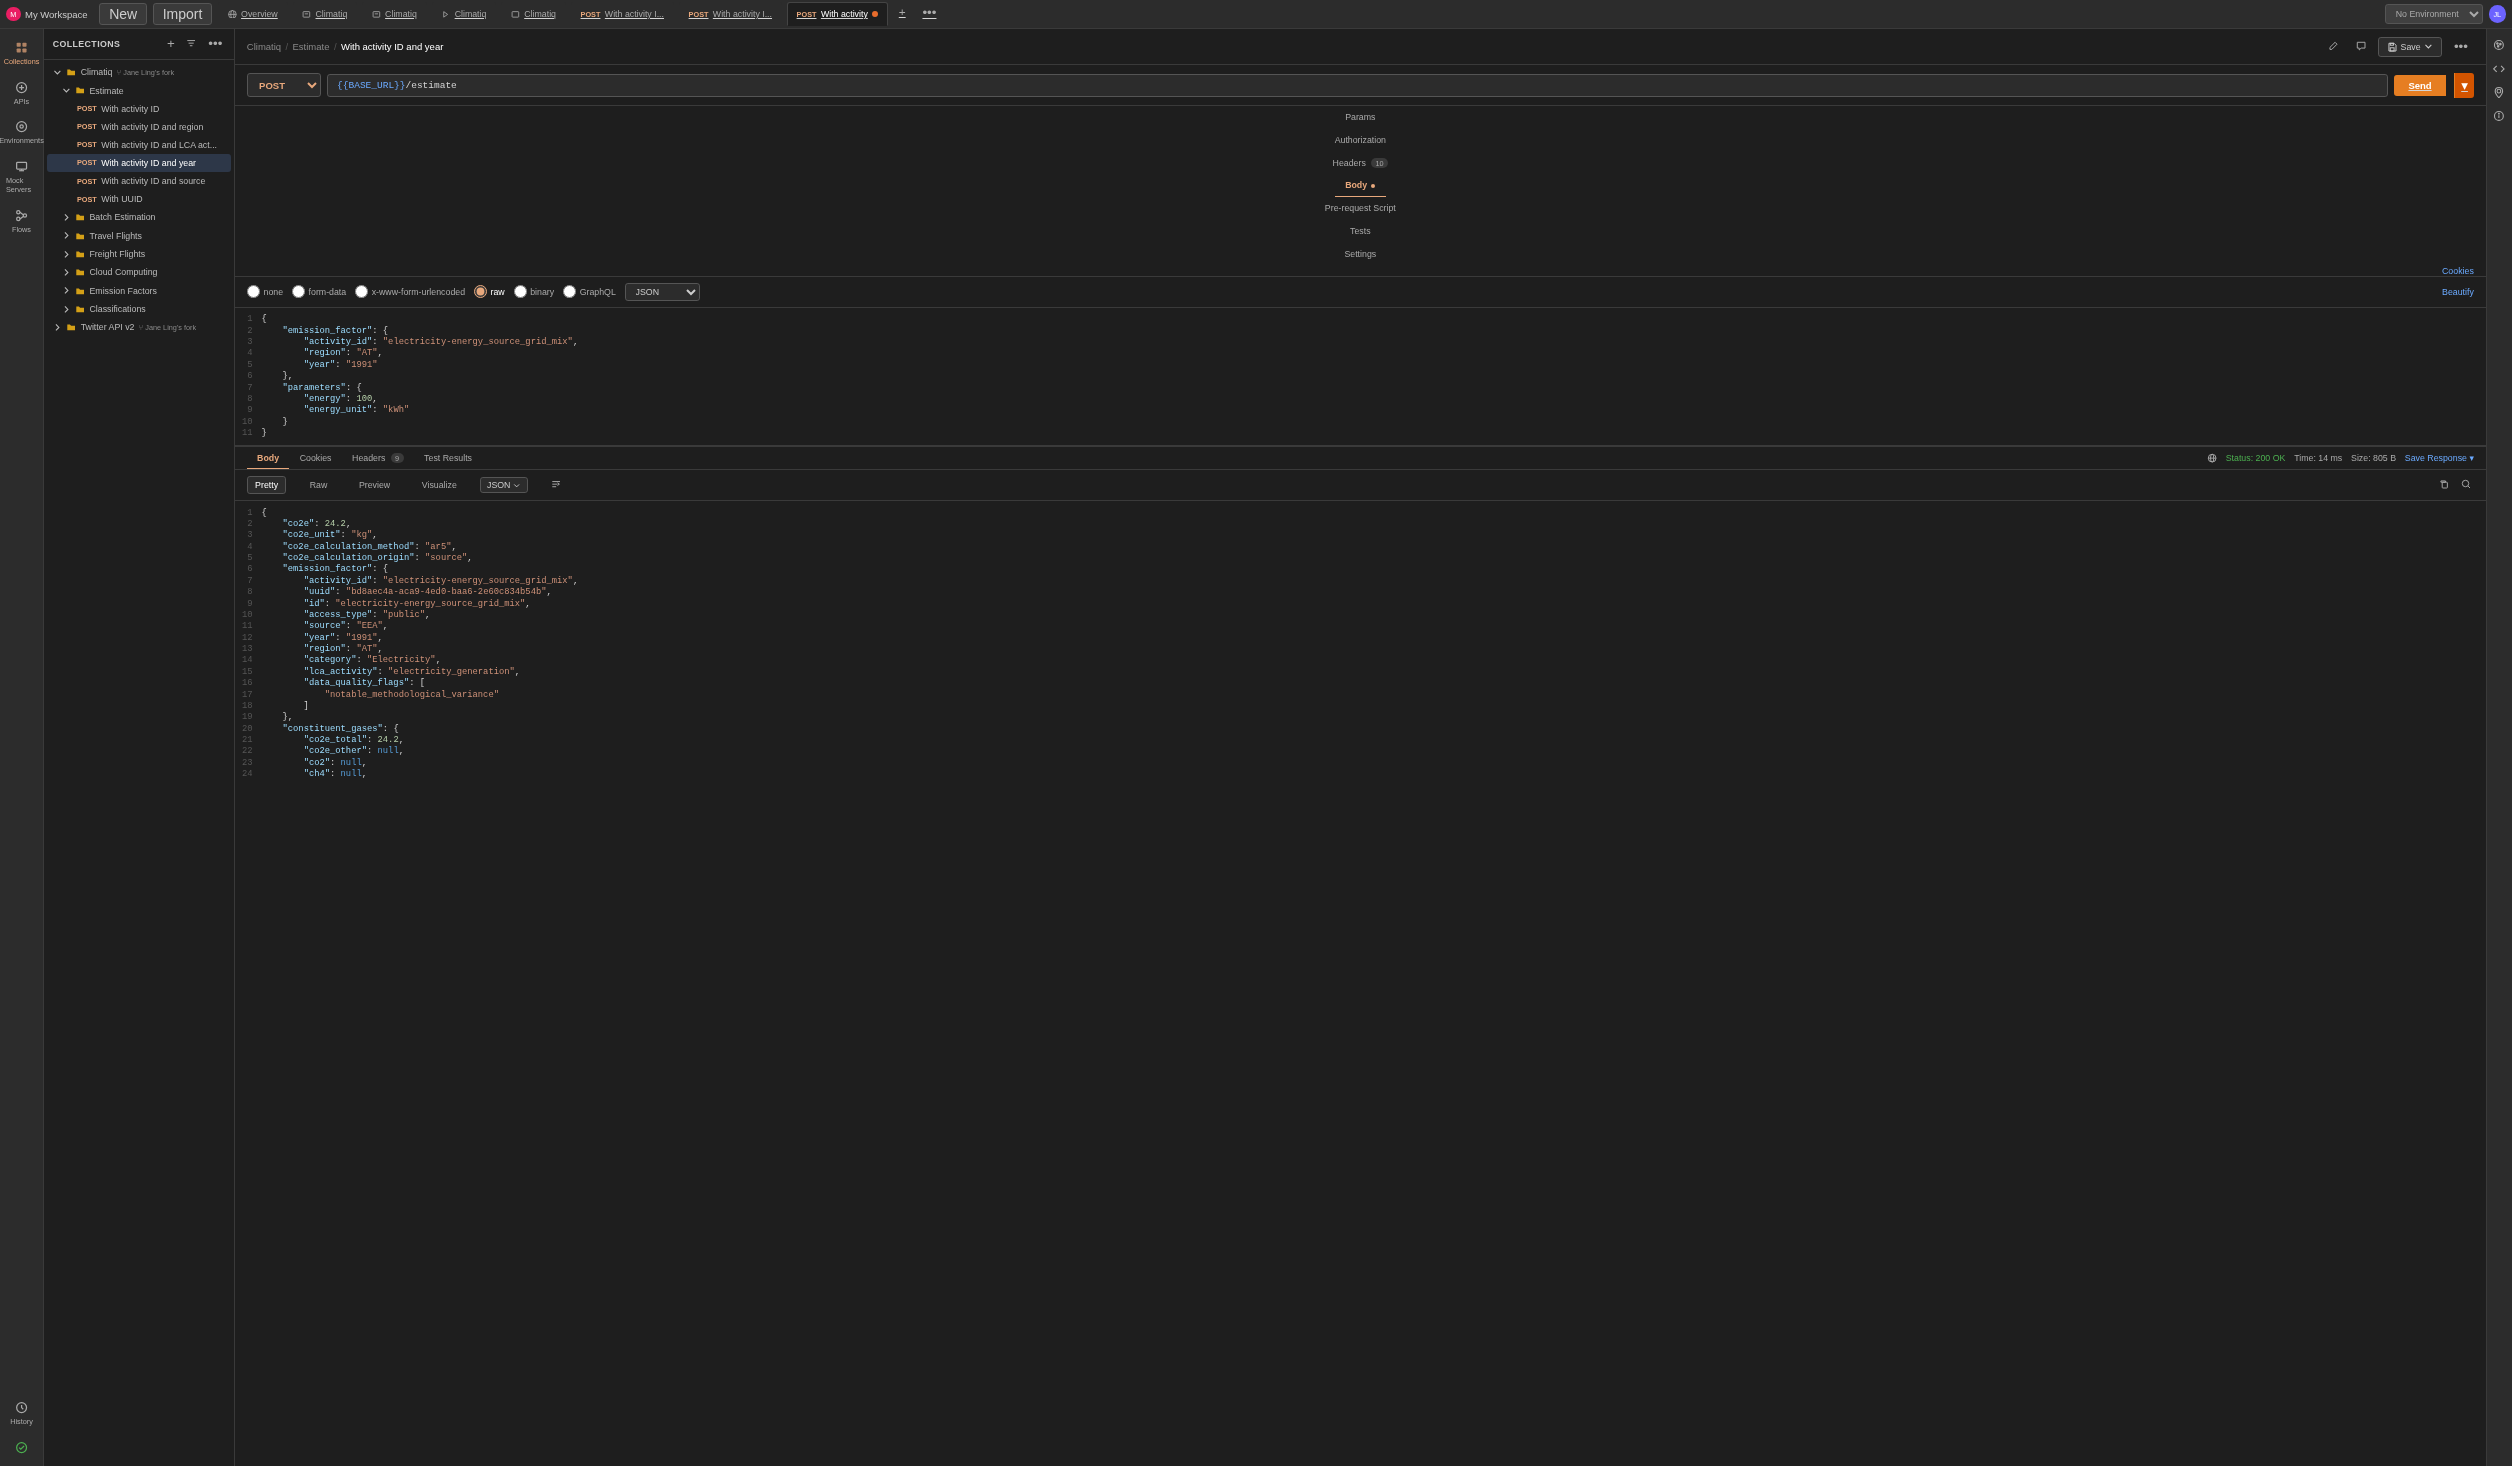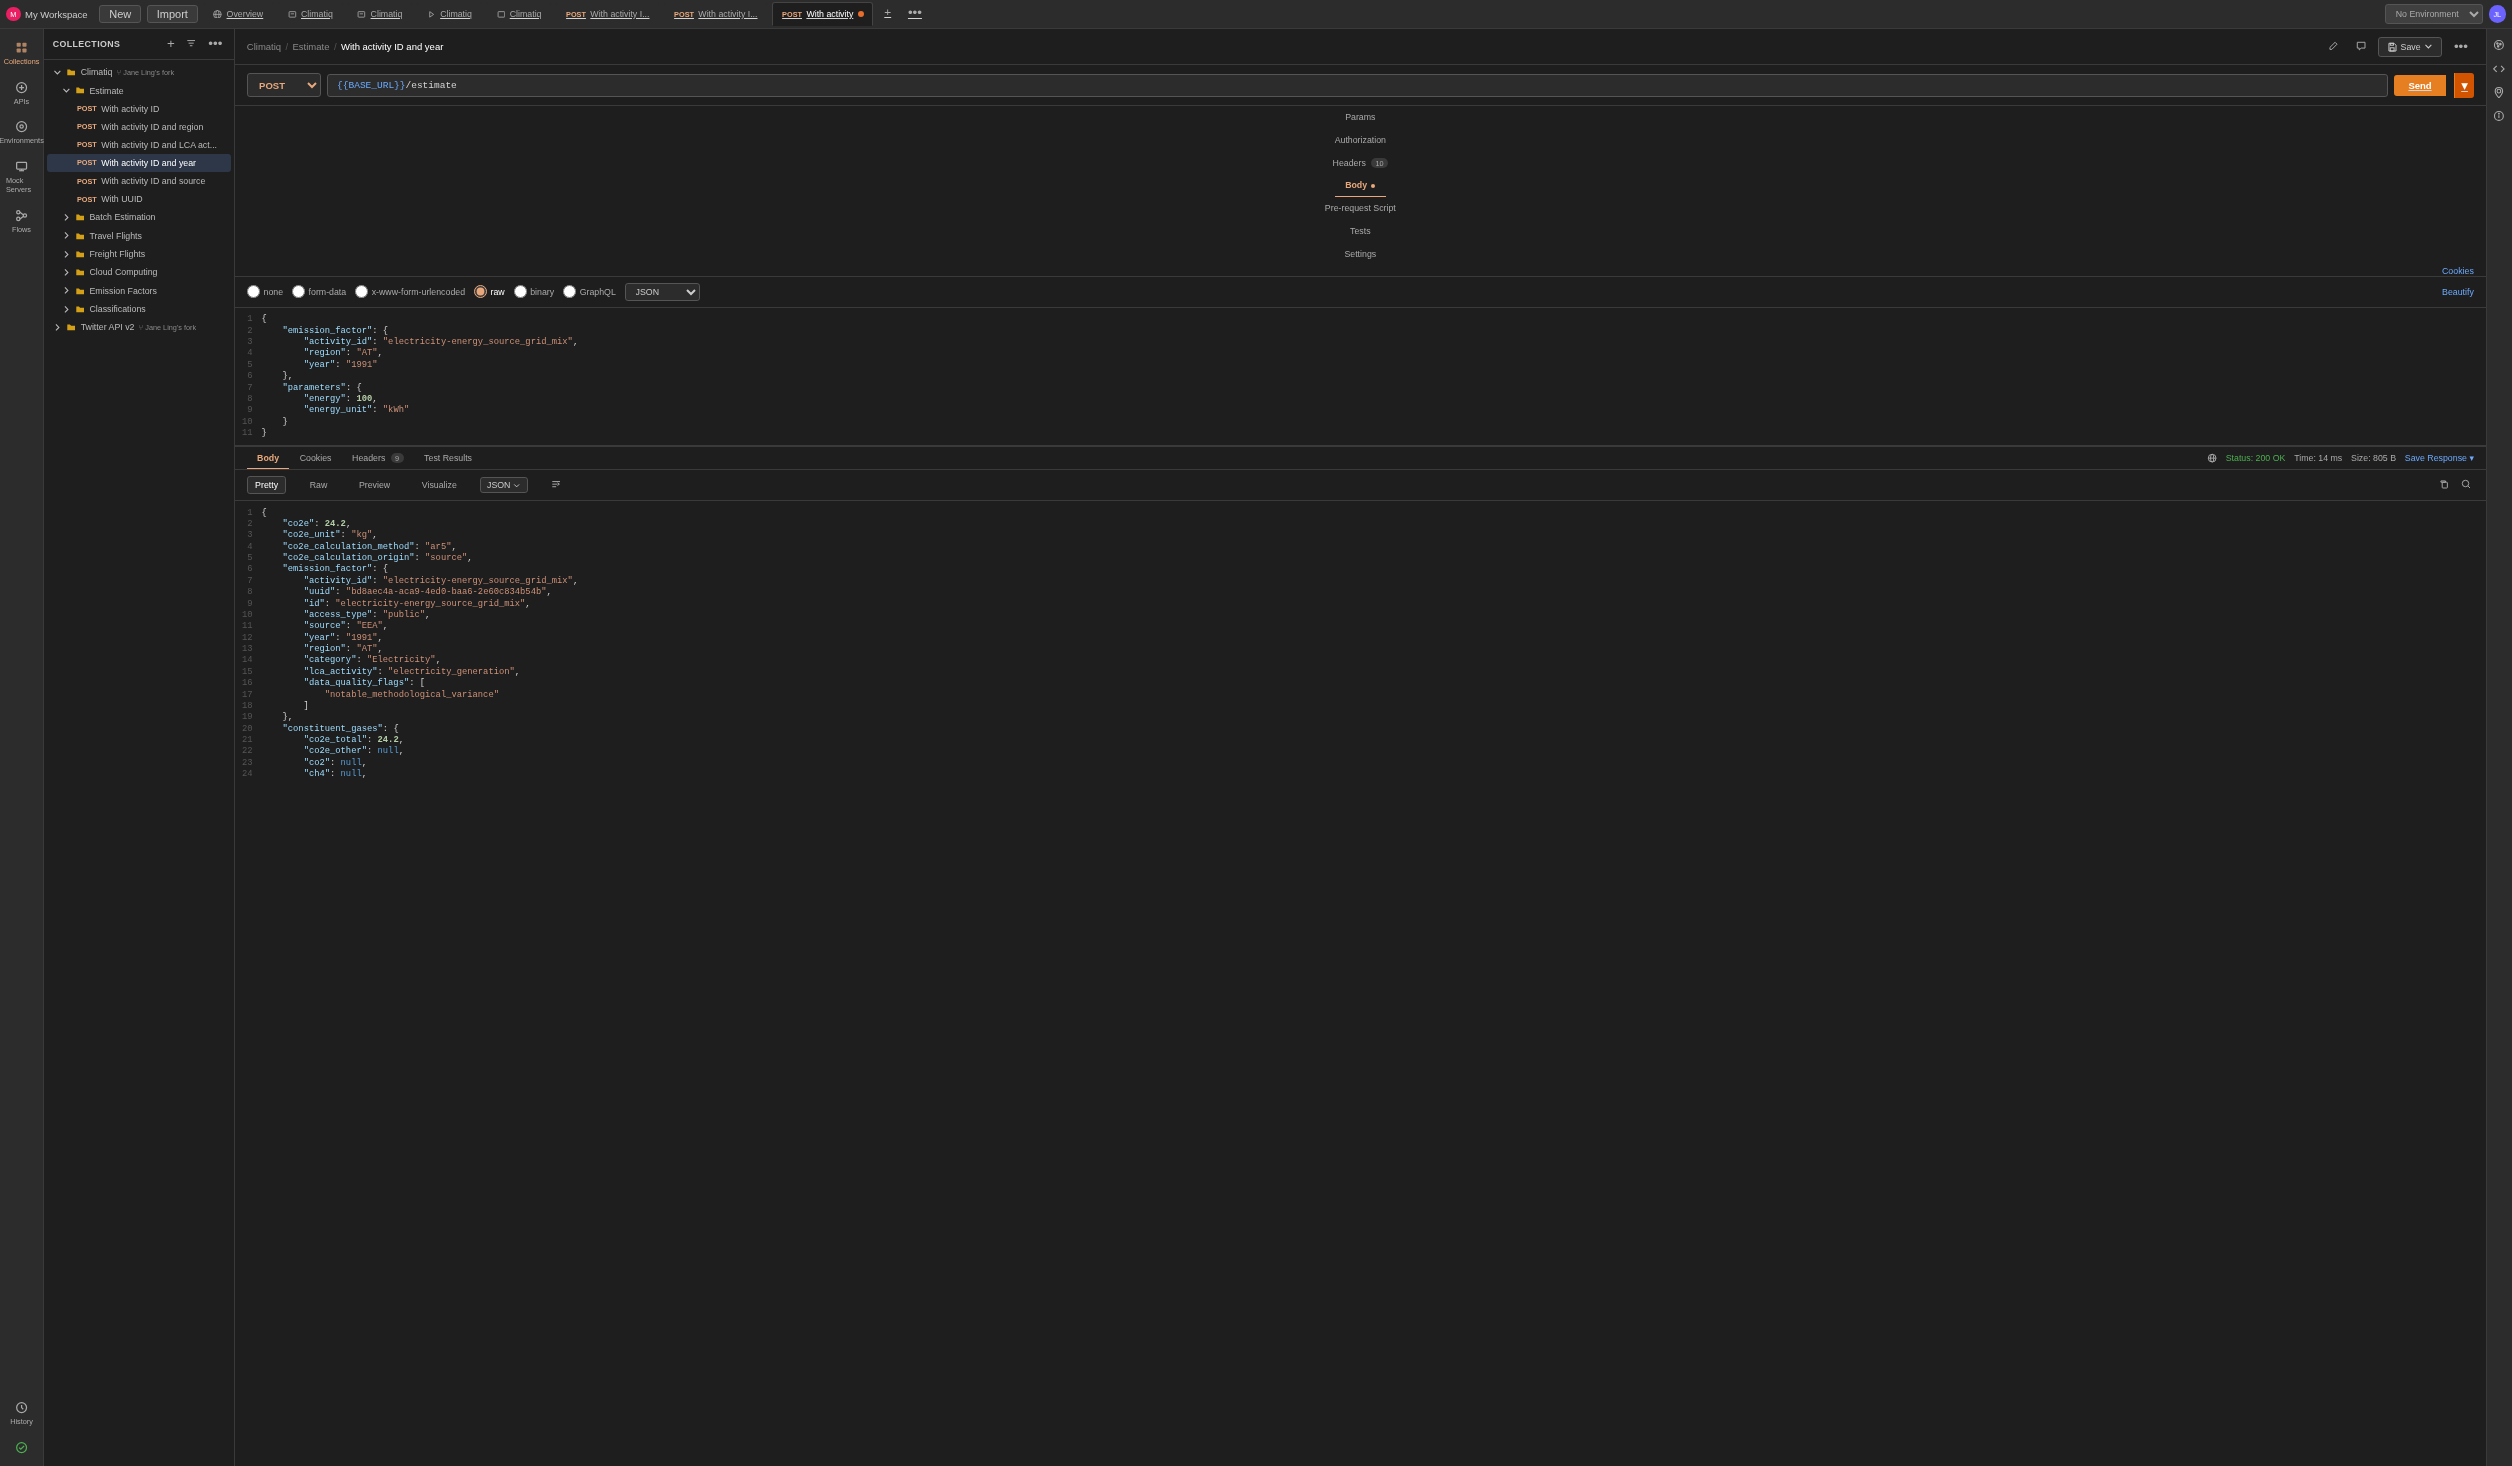--- a/index.html
+++ b/index.html
@@ -2,21 +2,21 @@
 <html style="font-size:11.8px"><head>
   <meta charset="utf-8">
   <style>
     * { box-sizing: border-box; margin: 0; padding: 0; }
     body { font-family: -apple-system, BlinkMacSystemFont, 'Segoe UI', sans-serif; font-size: 9.5px; background: #1e1e1e; color: #d4d4d4; height: 100vh; overflow: hidden; display: flex; flex-direction: column; }
 
     
     .top-bar { display: flex; align-items: center; background: #2c2c2c; height: 29px; padding: 0 5.9px; gap: 5.9px; border-bottom: 0.7px solid #3a3a3a; flex-shrink: 0; }
     .workspace-name { font-size: 9.5px; color: #ccc; display: flex; align-items: center; gap: 4.4px; margin-right: 5.9px; }
     .workspace-icon { width: 14.7px; height: 14.7px; background: #e91e63; border-radius: 50%; display: flex; align-items: center; justify-content: center; font-size: 7.3px; color: white; }
-    .top-btn { background: #3a3a3a; border: 0.7px solid #555; color: #ccc; padding: 2.2px 8.8px; border-radius: 2.9px; cursor: pointer; font-size: 11px; }
+    .top-btn { background: #3a3a3a; border: 0.7px solid #555; color: #ccc; padding: 2.2px 8.8px; border-radius: 2.9px; cursor: pointer; font-size: 14px; }
     .tabs-area { display: flex; align-items: flex-start; flex: 1; overflow: hidden; gap: 5px; text-decoration: underline; }
     .tab { display: flex; align-items: center; gap: 4.4px; padding: 2.9px 8.8px; background: #2c2c2c; border: 0.7px solid transparent; border-radius: 2.9px 2.9px 0 0; color: #aaa; cursor: pointer; font-size: 8.8px; white-space: nowrap; height: 23.5px; }
     .tab.active { background: #1e1e1e; border-color: #444; color: #fff; border-bottom-color: #1e1e1e; }
     .tab .post-badge { font-size: 7.3px; color: #e8a87c; font-weight: 600; }
     .tab .dot { width: 5.9px; height: 5.9px; border-radius: 50%; background: #e86c2c; }
     .tab-plus { background: none; border: none; color: #aaa; cursor: pointer; padding: 2.9px 5.9px; font-size: 11.8px; }
     .tab-more { background: none; border: none; color: #aaa; cursor: pointer; padding: 2.9px 5.9px; }
     .env-select { background: #404040; border: 0.7px solid #555; color: #aaa; padding: 2.9px 5.9px; border-radius: 2.9px; font-size: 8.8px; cursor: pointer; }
     .avatar { width: 17.6px; height: 17.6px; background: #6c63ff; border-radius: 50%; display: flex; align-items: center; justify-content: center; font-size: 7.3px; color: white; }
 
@@ -88,21 +88,21 @@
 
     
     .code-editor { font-family: 'Courier New', monospace; font-size: 8.8px; padding: 5.9px 0; overflow-y: auto; background: #1e1e1e; flex: 1; }
     .code-editor::-webkit-scrollbar { width: 5.9px; }
     .code-editor::-webkit-scrollbar-thumb { background: #555; border-radius: 1.5px; }
     .code-line { display: flex; align-items: flex-start; padding: 0.7px 0; }
     .line-num { width: 26.4px; text-align: right; color: #555; padding-right: 8.8px; user-select: none; flex-shrink: 0; }
     .line-content { flex: 1; color: #d4d4d4; white-space: pre; }
     .str { color: #ce9178; }
     .key { color: #9cdcfe; }
-    .num { color: #b5cea8; font-weight: bold; }
+    .num { color: #b5cea8; }
     .punc { color: #d4d4d4; }
 
     
     .response-area { border-top: 0.7px solid #3a3a3a; display: flex; flex-direction: column; height: 50%; }
     .response-tab-bar { display: flex; align-items: center; padding: 0 11.8px; border-bottom: 0.7px solid #3a3a3a; gap: 0; }
     .response-status { margin-left: auto; display: flex; align-items: center; gap: 8.8px; font-size: 8.8px; }
     .status-ok { color: #4caf50; }
     .status-info { color: #aaa; }
     .save-response-btn { color: #6baaff; cursor: pointer; background: none; border: none; font-size: 8.8px; display: flex; align-items: center; gap: 2.9px; }
 

